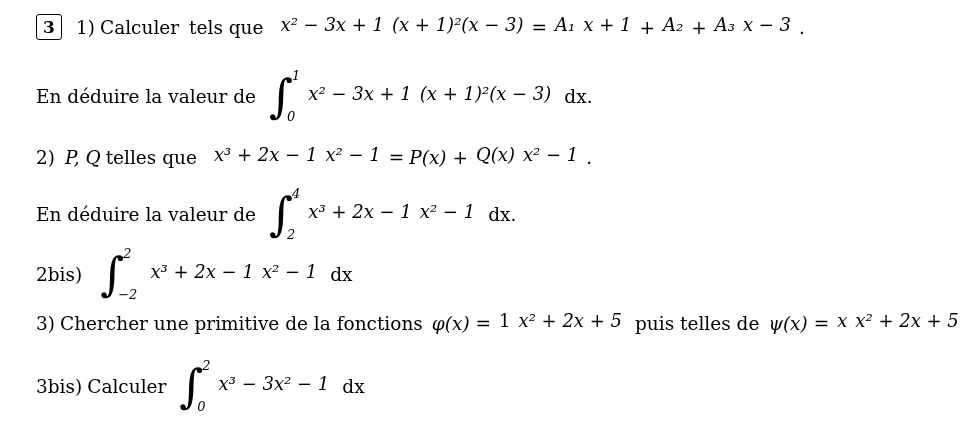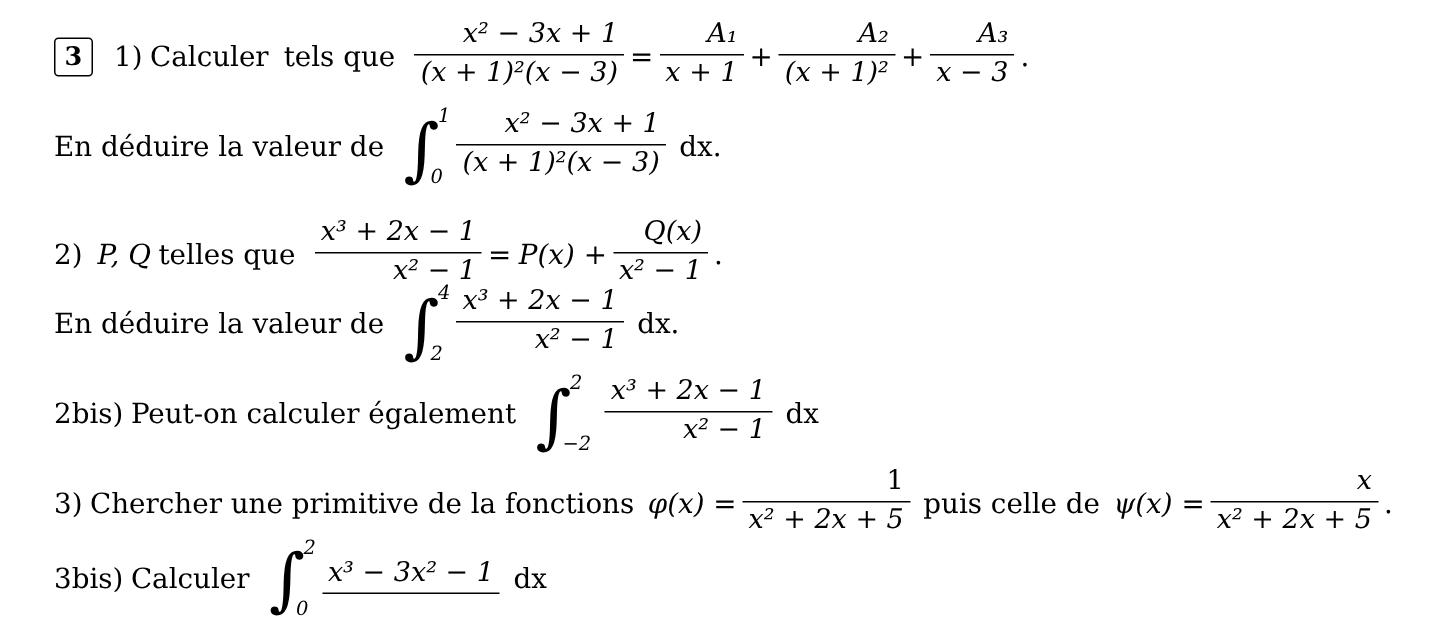--- a/index.html
+++ b/index.html
@@ -45,22 +45,22 @@
     font-family: "DejaVu Serif", serif;
     font-weight: bold;
     font-size: 17px;
     line-height: 1;
     box-sizing: border-box;
   }
 
   
   .frac {
     display: inline-flex;
-    flex-direction: column;
-    align-items: flex-end;
+    flex-direction: row;
+    align-items: center;
     vertical-align: middle;
     margin: 0 4px;
     position: relative;
     top: -0.1em;
   }
   .frac > .num, .frac > .den {
     padding: 0 4px;
     line-height: 1.25;
     white-space: nowrap;
   }
@@ -147,21 +147,20 @@
       <span class="num mi">A₁</span>
       <span class="bar"></span>
       <span class="den mi">x + 1</span>
     </span>
 
     <span class="op">+</span>
 
     <span class="frac bigfrac">
       <span class="num mi">A₂</span>
       <span class="bar"></span>
-      <span class="den mi">(x + 1)²</span>
     </span>
 
     <span class="op">+</span>
 
     <span class="frac bigfrac">
       <span class="num mi">A₃</span>
       <span class="bar"></span>
       <span class="den mi">x − 3</span>
     </span>
     <span class="txt">.</span>
@@ -227,21 +226,20 @@
       <span class="den mi">x² − 1</span>
     </span>
     <span class="sp2"></span>
     <span class="op">dx</span>
     <span class="txt">.</span>
   </div>
 
   <div class="row line" id="row5">
     <span class="txt">2bis)</span>
     <span class="sp2"></span>
-    <span class="txt">Peut-on calculer également</span>
     <span class="sp4"></span>
     <span class="integral">
       <span class="intsign">∫</span>
       <span class="intlims">
         <span class="up mi">2</span>
         <span class="lo mi">−2</span>
       </span>
     </span>
     <span class="frac bigfrac">
       <span class="num mi">x³ + 2x − 1</span>
@@ -258,21 +256,21 @@
     <span class="sp2"></span>
     <span class="txt">Chercher une primitive de la fonctions</span>
     <span class="sp4"></span>
     <span class="mi">φ(x) =</span>
     <span class="frac bigfrac">
       <span class="num mn">1</span>
       <span class="bar"></span>
       <span class="den mi">x² + 2x + 5</span>
     </span>
     <span class="sp2"></span>
-    <span class="txt">puis celle de</span>
+    <span class="txt">puis telles de</span>
     <span class="sp4"></span>
     <span class="mi">ψ(x) =</span>
     <span class="frac bigfrac">
       <span class="num mi">x</span>
       <span class="bar"></span>
       <span class="den mi">x² + 2x + 5</span>
     </span>
     <span class="txt">.</span>
   </div>
 

